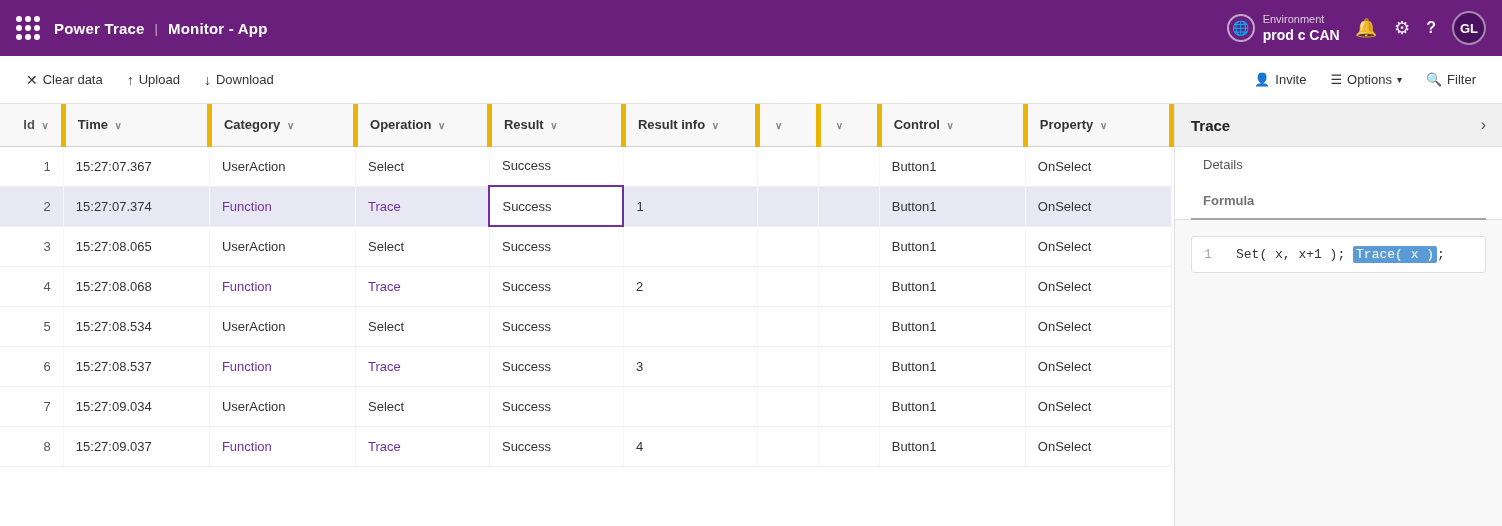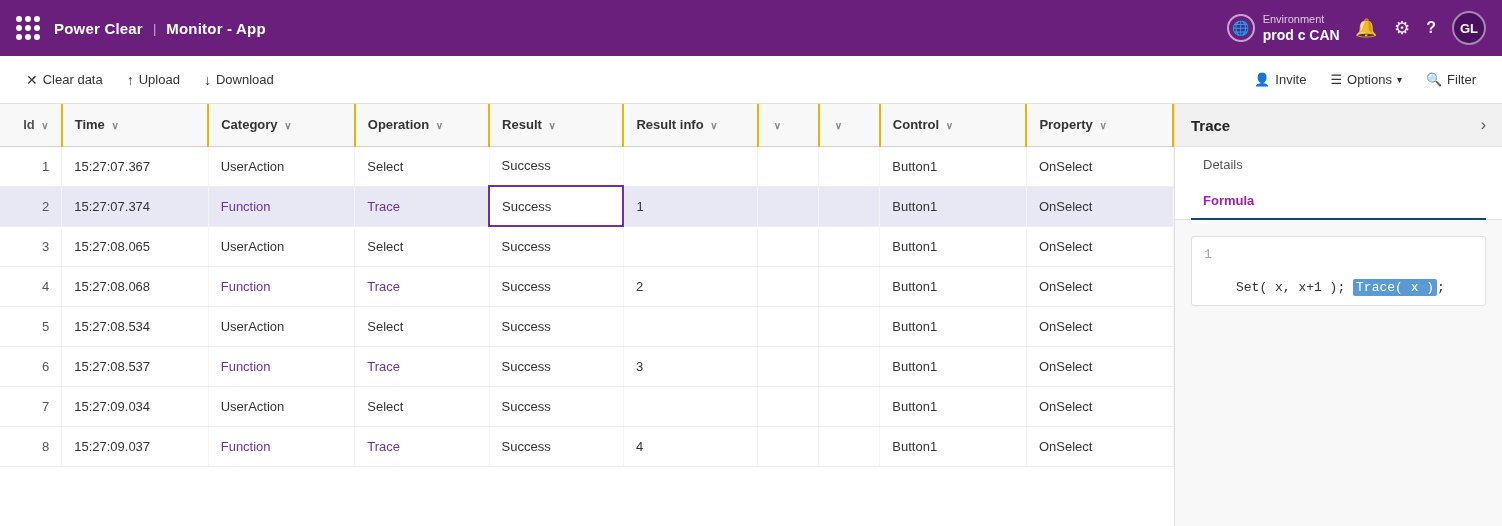--- a/index.html
+++ b/index.html
@@ -128,21 +128,21 @@
       border-right: 1px solid #e0e0e0;
     }
     .data-table {
       width: 100%;
       border-collapse: collapse;
       font-size: 13px;
     }
     .data-table th {
       background: #f8f8f8;
       border-bottom: 1px solid #d0d0d0;
-      border-right: 2px solid #eab308;
+      border-right: 5px solid #eab308;
       padding: 10px 12px;
       text-align: left;
       font-weight: 600;
       color: #333;
       white-space: nowrap;
       height: 42px;
     }
     .data-table th .sort-arrow {
       font-size: 10px;
       color: #888;
@@ -206,22 +206,22 @@
     }
     .panel-tab {
       padding: 10px 12px;
       font-size: 13px;
       cursor: pointer;
       color: #555;
       border-bottom: 2px solid transparent;
       margin-bottom: -1px;
     }
     .panel-tab.active {
-      color: #a21caf;
-      border-bottom: 2px solid #0c4a6e;
+      color: #737373;
+      border-bottom: 2px solid #a3a3a3;
       font-weight: 600;
     }
     .panel-content {
       padding: 16px;
       flex: 1;
     }
     .formula-title {
       font-size: 13px;
       font-weight: 600;
       color: #222;
@@ -239,21 +239,20 @@
     .formula-line {
       display: flex;
       gap: 16px;
     }
     .formula-line-num {
       color: #aaa;
       min-width: 16px;
     }
     .formula-text {
       color: #333;
-      margin-top: 33px;
     }
     .formula-highlight {
       background: #5b9bd5;
       color: #fff;
       padding: 1px 3px;
       border-radius: 2px;
     }
   </style>
 </head>
 <body>
@@ -263,21 +262,21 @@
     <span></span>
       <span></span>
       <span></span>
     <span></span>
       <span></span>
       <span></span>
     <span></span>
       <span></span>
       <span></span>
   </div>
-  <span class="topbar-title">Power Clear</span>
+  <span class="topbar-title">Power Trace</span>
   <span class="topbar-sep">|</span>
   <span class="topbar-title">Monitor - App</span>
 
   <div class="topbar-right">
     <div class="env-block">
       <div class="env-globe">🌐</div>
       <div class="env-text">
         <div class="env-label">Environment</div>
         <div class="env-name">prod c CAN</div>
       </div>

